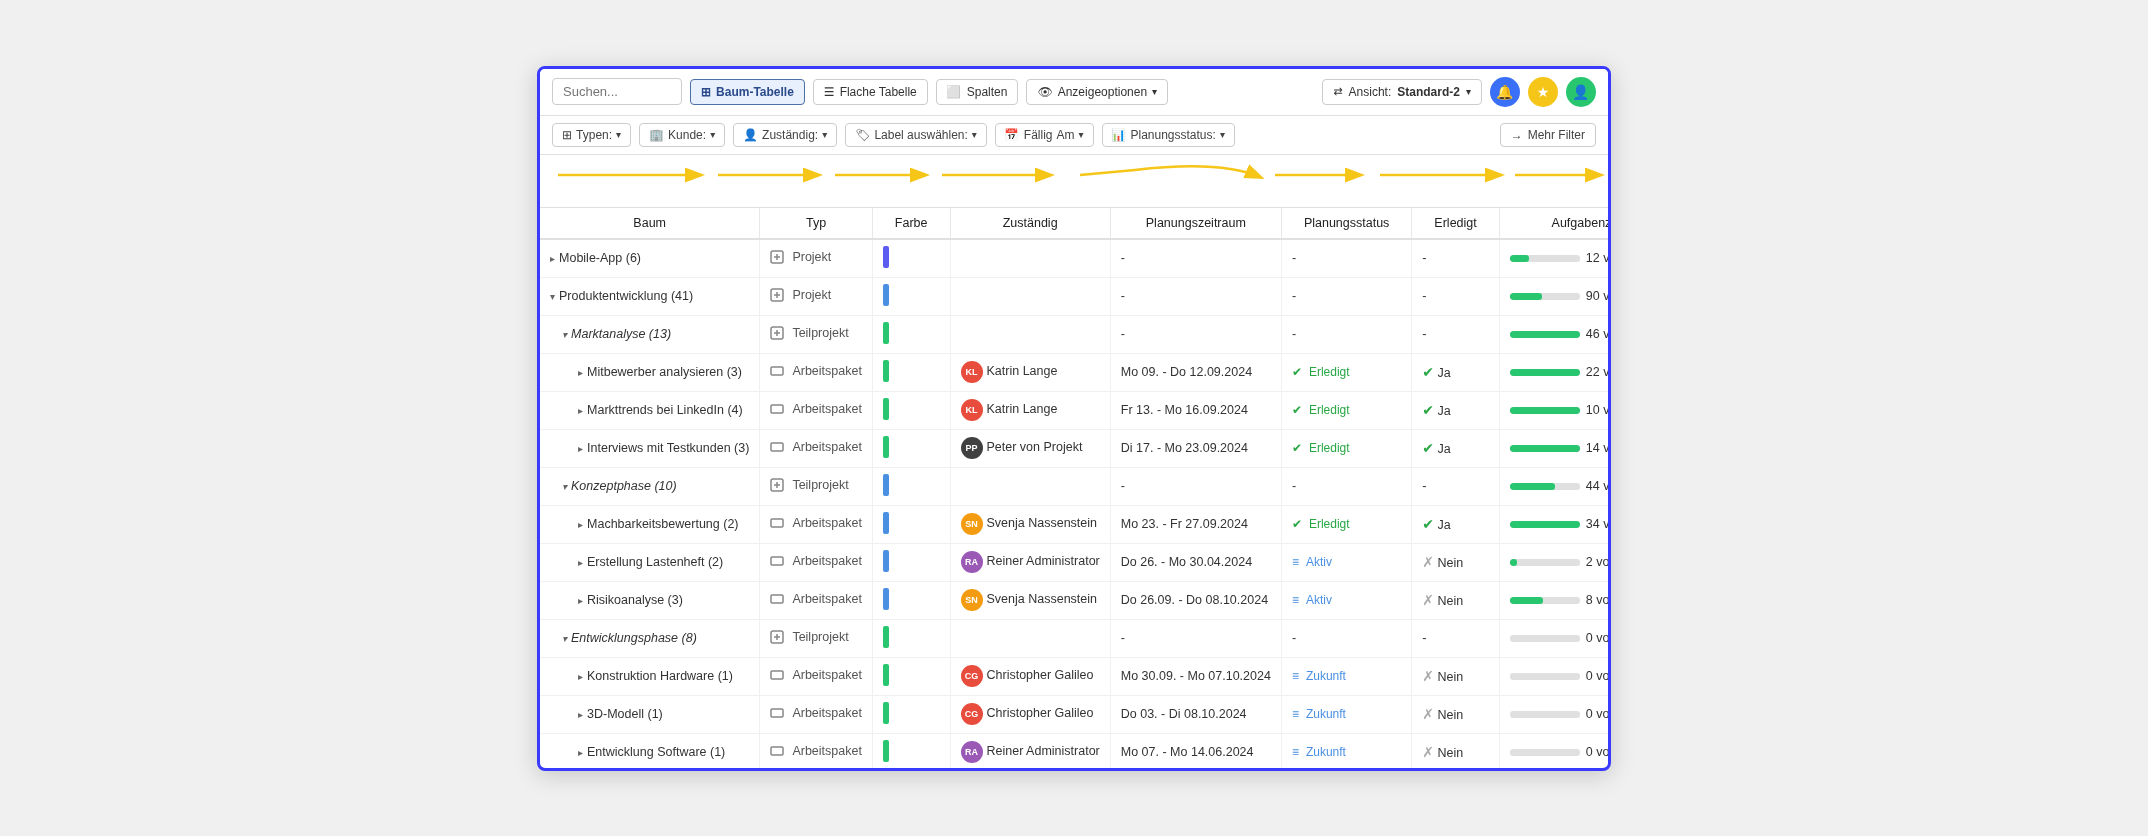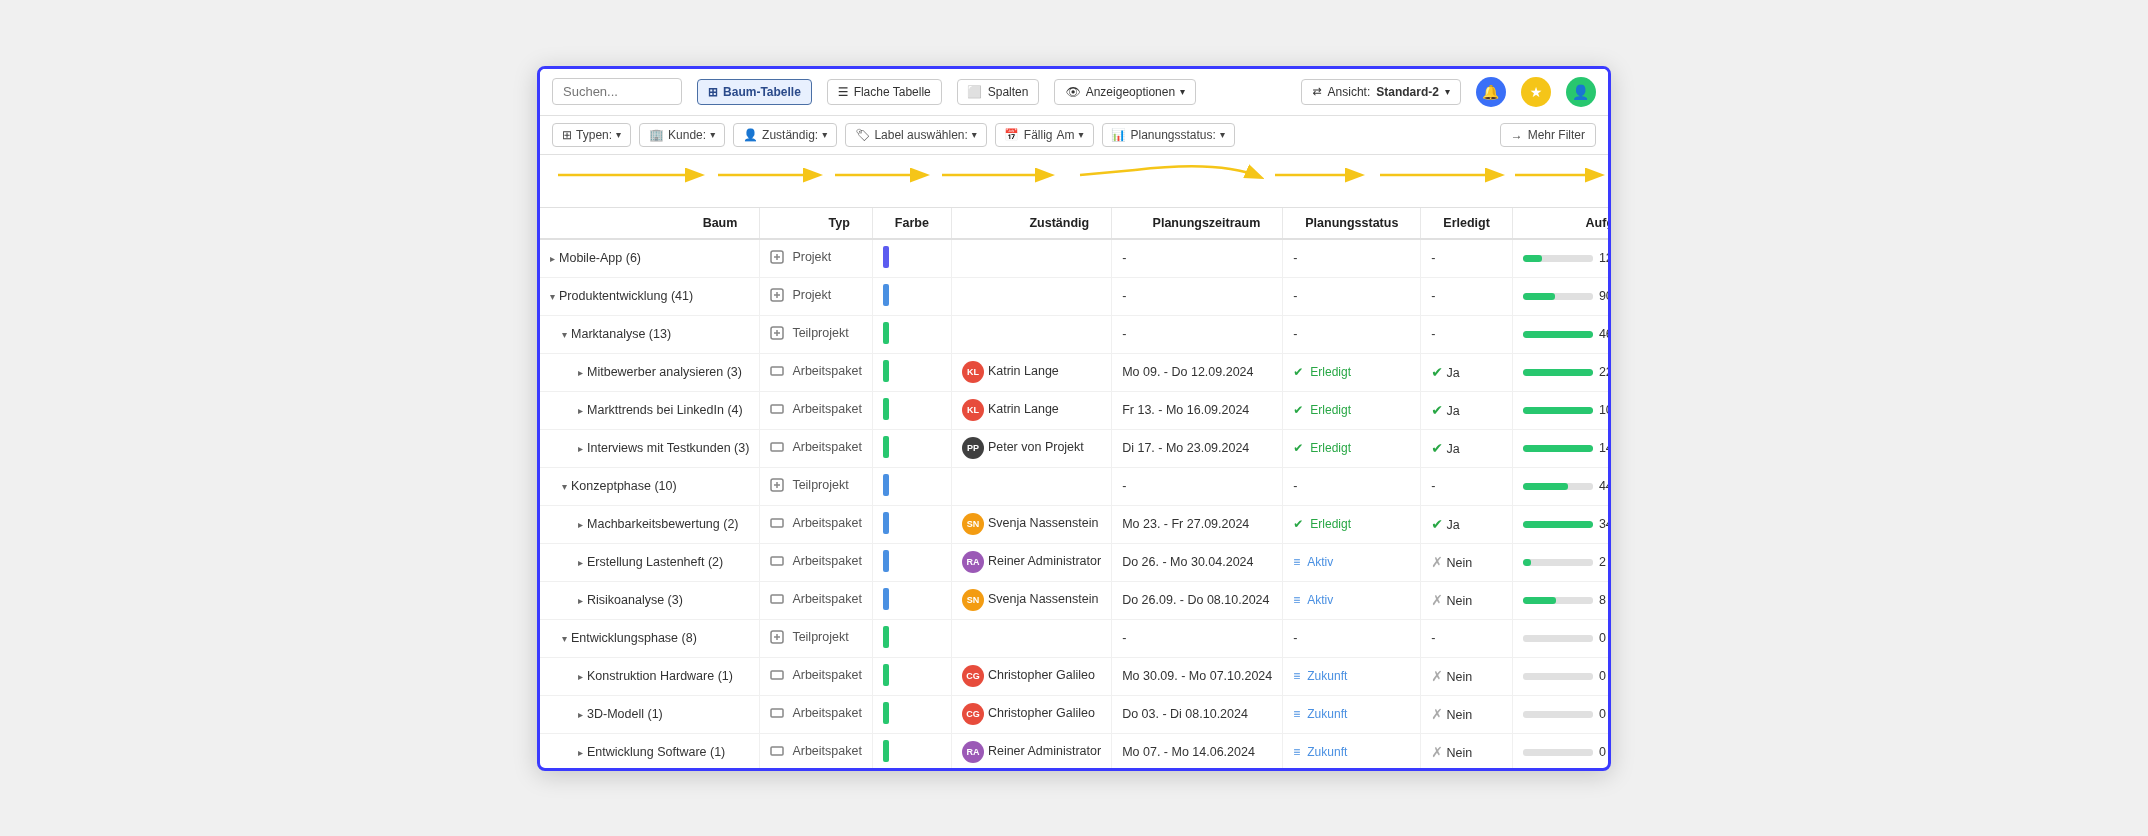--- a/index.html
+++ b/index.html
@@ -20,21 +20,21 @@
       overflow: hidden;
       box-shadow: 0 4px 24px rgba(0,0,0,0.18);
     }
     
     .toolbar {
       display: flex;
       align-items: center;
       padding: 8px 12px;
       background: #fff;
       border-bottom: 1px solid #e0e0e0;
-      gap: 15px;
+      gap: 8px;
     }
     .search-input {
       border: 1px solid #ccc;
       border-radius: 4px;
       padding: 5px 10px;
       font-size: 13px;
       color: #999;
       width: 130px;
       outline: none;
     }
@@ -130,40 +130,40 @@
     table {
       width: 100%;
       border-collapse: collapse;
       font-size: 12.5px;
     }
     thead th {
       background: #fff;
       border-bottom: 2px solid #e0e0e0;
       border-right: 1px solid #e8e8e8;
       padding: 8px 22px;
-      text-align: right;
-      font-weight: 700;
+      text-align: center;
+      font-weight: 400;
       color: #222;
       white-space: nowrap;
       position: sticky;
       top: 0;
       z-index: 2;
     }
     tbody tr {
       border-bottom: 1px solid #f0f0f0;
       padding-left: 28px;
     }
     tbody td {
       padding: 6px 10px;
       border-right: 1px solid #f0f0f0;
       vertical-align: middle;
       white-space: nowrap;
       color: #333;
     }
-    .indent-1 { padding-left: 22px; }
+    .indent-1 { padding-left: 22px; font-style: italic; }
     .indent-2 { padding-left: 38px; }
     .chevron {
       display: inline-block;
       margin-right: 4px;
       font-size: 10px;
       color: #666;
       cursor: pointer;
     }
     .type-icon {
       display: inline-flex;

